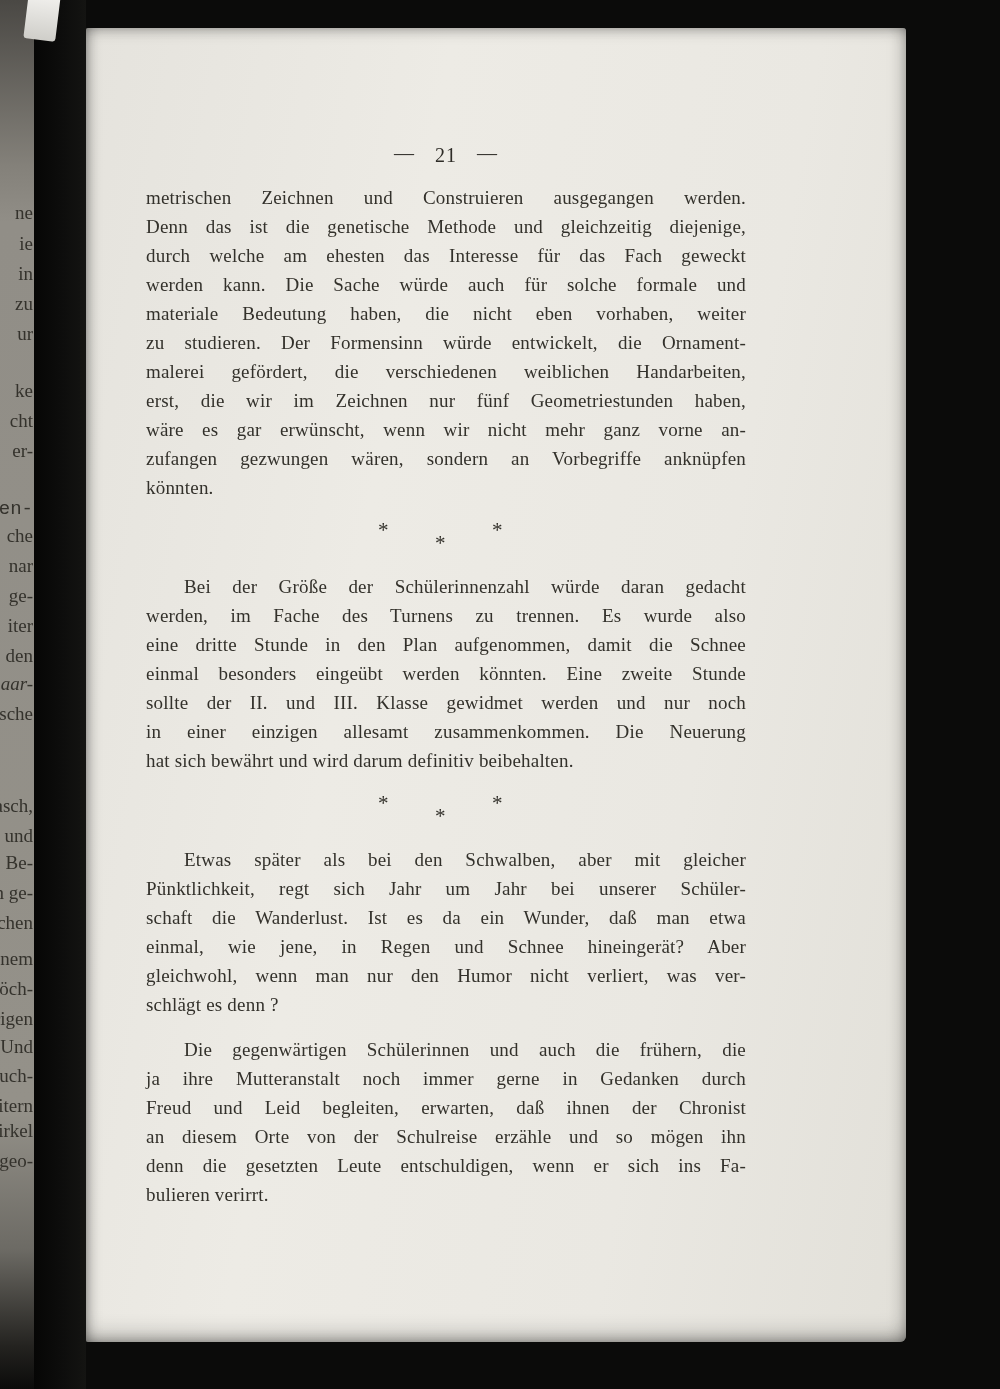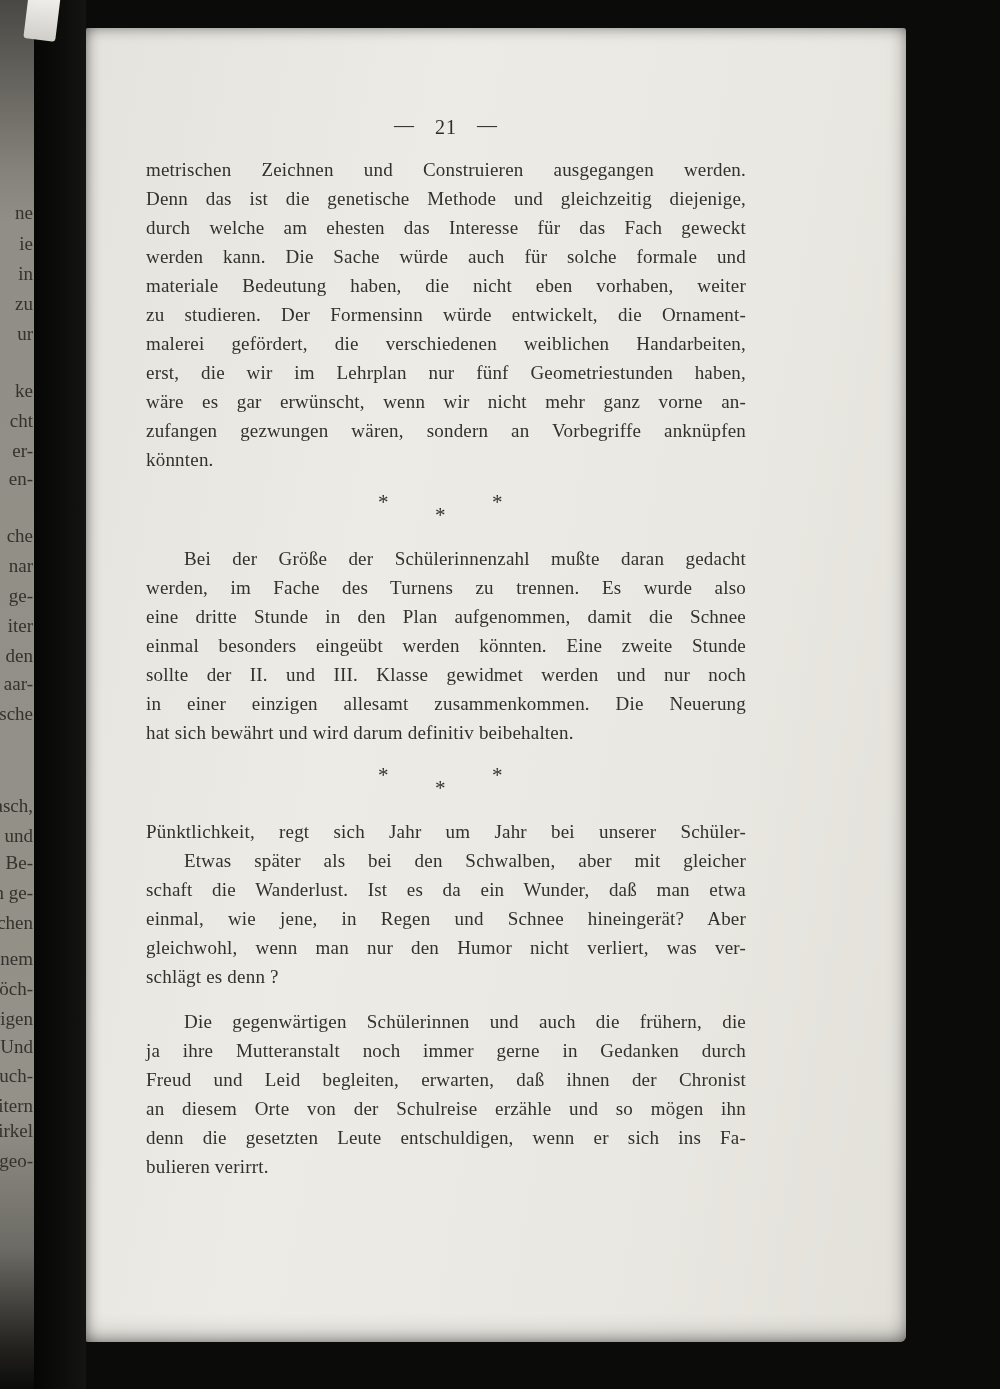--- a/index.html
+++ b/index.html
@@ -53,21 +53,21 @@
     background: linear-gradient(100deg, #e5e3dd 0%, #edebe5 35%, #eae8e2 70%, #e2e0d9 100%);
     box-shadow:
       inset 6px 0 16px -8px rgba(0,0,0,0.55),
       inset -8px 0 20px -10px rgba(0,0,0,0.35),
       inset 0 -14px 26px -14px rgba(0,0,0,0.45),
       inset 0 10px 18px -12px rgba(0,0,0,0.30);
     border-radius: 2px 3px 6px 2px;
     z-index: 2;
   }
   .page-inner {
-    padding: 88px 0 0 44px;
+    padding: 116px 0 0 44px;
   }
   .page-header {
     width: 632px;
     text-align: center;
     font-size: 20px;
     color: #2e2c27;
     margin-bottom: 16px;
     letter-spacing: 1px;
   }
   .page-header .dash { display: inline-block; margin: 0 20px; position: relative; top: -2px; }
@@ -108,27 +108,27 @@
 
   <div class="prev-page-strip" id="prev-strip">
       <div class="fragment" style="top: 202px;">ne</div>
       <div class="fragment" style="top: 233px;">ie</div>
       <div class="fragment" style="top: 263px;">in</div>
       <div class="fragment" style="top: 293px;">zu</div>
       <div class="fragment" style="top: 323px;">ur</div>
       <div class="fragment" style="top: 380px;">ke</div>
       <div class="fragment" style="top: 410px;">cht</div>
       <div class="fragment" style="top: 440px;">er-</div>
-      <div class="fragment" style="top: 468px;">en-</div>
+      <div class="fragment" style="top: 498px; font-family: Liberation Mono, monospace;">en-</div>
       <div class="fragment" style="top: 525px;">che</div>
       <div class="fragment" style="top: 555px;">nar</div>
       <div class="fragment" style="top: 585px;">ge-</div>
       <div class="fragment" style="top: 615px;">iter</div>
       <div class="fragment" style="top: 645px; margin-left: 6px;">den</div>
-      <div class="fragment" style="top: 673px;">aar-</div>
+      <div class="fragment" style="top: 673px; font-style: italic;">aar-</div>
       <div class="fragment" style="top: 703px;">sche</div>
       <div class="fragment" style="top: 795px;">asch,</div>
       <div class="fragment" style="top: 825px;">und</div>
       <div class="fragment" style="top: 852px;">Be-</div>
       <div class="fragment" style="top: 882px;">n ge-</div>
       <div class="fragment" style="top: 912px;">schen</div>
       <div class="fragment" style="top: 948px;">inem</div>
       <div class="fragment" style="top: 978px;">möch-</div>
       <div class="fragment" style="top: 1008px;">rigen</div>
       <div class="fragment" style="top: 1036px;">Und</div>
@@ -149,47 +149,47 @@
 
       <div class="text-column" id="text-column">
           <div class="paragraph">
             <div class="line">metrischen Zeichnen und Construieren ausgegangen werden.</div>
             <div class="line">Denn das ist die genetische Methode und gleichzeitig diejenige,</div>
             <div class="line">durch welche am ehesten das Interesse für das Fach geweckt</div>
             <div class="line">werden kann. Die Sache würde auch für solche formale und</div>
             <div class="line">materiale Bedeutung haben, die nicht eben vorhaben, weiter</div>
             <div class="line">zu studieren. Der Formensinn würde entwickelt, die Ornament-</div>
             <div class="line">malerei gefördert, die verschiedenen weiblichen Handarbeiten,</div>
-            <div class="line">erst, die wir im Lehrplan nur fünf Geometriestunden haben,</div>
+            <div class="line">erst, die wir im Zeichnen nur fünf Geometriestunden haben,</div>
             <div class="line">wäre es gar erwünscht, wenn wir nicht mehr ganz vorne an-</div>
             <div class="line">zufangen gezwungen wären, sondern an Vorbegriffe anknüpfen</div>
             <div class="line last">könnten.</div>
           </div>
           <div class="sep">
             <span class="s1">*</span>
             <span class="s2">*</span>
             <span class="s3">*</span>
           </div>
           <div class="paragraph">
-            <div class="line indent">Bei der Größe der Schülerinnenzahl mußte daran gedacht</div>
+            <div class="line indent">Bei der Größe der Schülerinnenzahl würde daran gedacht</div>
             <div class="line">werden, im Fache des Turnens zu trennen. Es wurde also</div>
             <div class="line">eine dritte Stunde in den Plan aufgenommen, damit die Schnee</div>
             <div class="line">einmal besonders eingeübt werden könnten. Eine zweite Stunde</div>
             <div class="line">sollte der II. und III. Klasse gewidmet werden und nur noch</div>
             <div class="line">in einer einzigen allesamt zusammenkommen. Die Neuerung</div>
             <div class="line last">hat sich bewährt und wird darum definitiv beibehalten.</div>
           </div>
           <div class="sep">
             <span class="s1">*</span>
             <span class="s2">*</span>
             <span class="s3">*</span>
           </div>
           <div class="paragraph">
+            <div class="line indent">Etwas später als bei den Schwalben, aber mit gleicher</div>
             <div class="line">Pünktlichkeit, regt sich Jahr um Jahr bei unserer Schüler-</div>
-            <div class="line indent">Etwas später als bei den Schwalben, aber mit gleicher</div>
             <div class="line">schaft die Wanderlust. Ist es da ein Wunder, daß man etwa</div>
             <div class="line">einmal, wie jene, in Regen und Schnee hineingerät? Aber</div>
             <div class="line">gleichwohl, wenn man nur den Humor nicht verliert, was ver-</div>
             <div class="line last">schlägt es denn ?</div>
           </div>
           <div class="paragraph">
             <div class="line indent">Die gegenwärtigen Schülerinnen und auch die frühern, die</div>
             <div class="line">ja ihre Mutteranstalt noch immer gerne in Gedanken durch</div>
             <div class="line">Freud und Leid begleiten, erwarten, daß ihnen der Chronist</div>
             <div class="line">an diesem Orte von der Schulreise erzähle und so mögen ihn</div>

